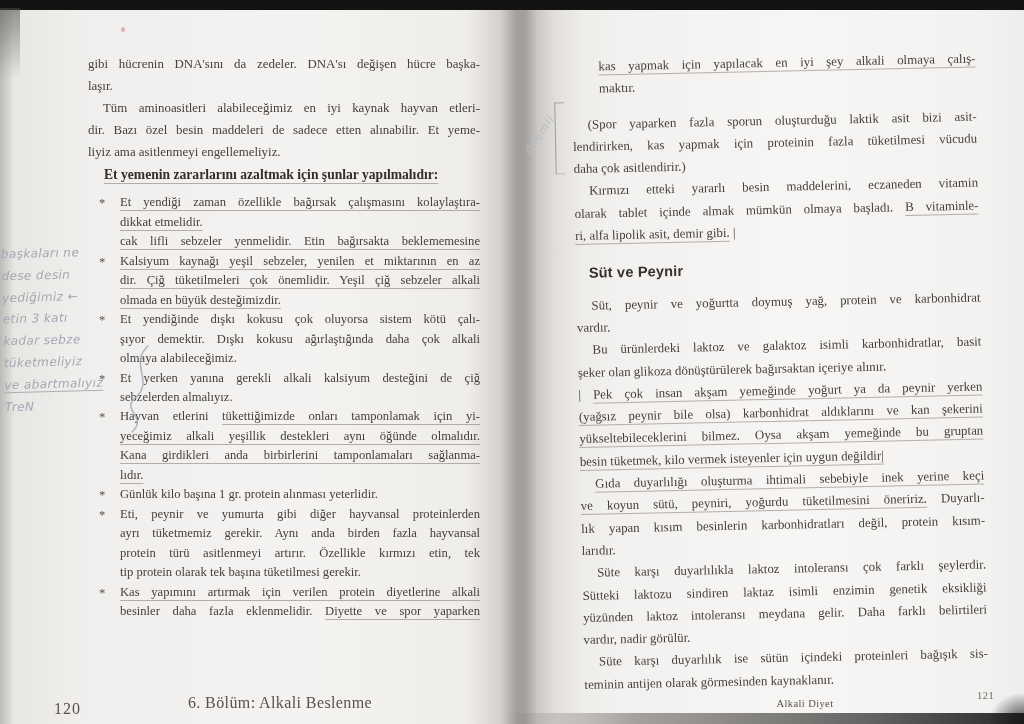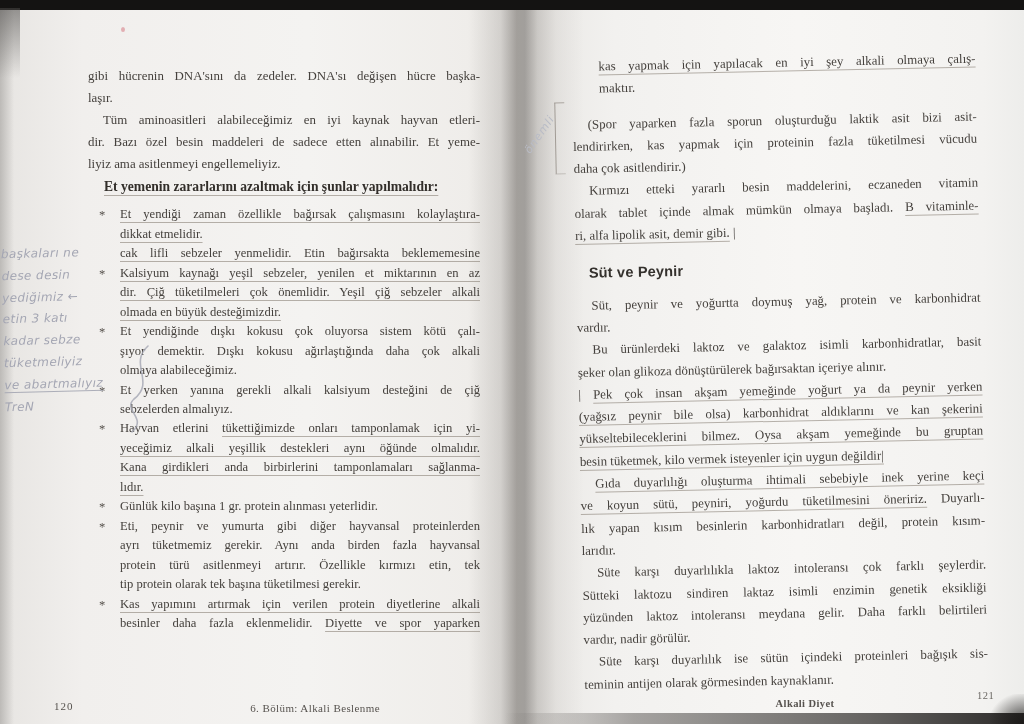--- a/index.html
+++ b/index.html
@@ -27,38 +27,38 @@
   .u, span.u{text-decoration:underline;text-decoration-color:rgba(128,118,108,0.55);
     text-decoration-thickness:1.1px;text-underline-offset:4px;}
   .i1{padding-left:15px;}
   .i2{padding-left:27px;}
   .gap{margin-top:13px;}
   .bh{font-weight:bold;color:#322e2a;padding-left:16px;margin-top:0;margin-bottom:8px;font-size:13.6px;}
   .sh{font-family:"Liberation Sans",sans-serif;font-weight:bold;font-size:14.5px;color:#34312d;
     margin:15px 0 10px;padding-left:13px;letter-spacing:0.2px;}
   .mark{position:absolute;left:-21px;top:1px;color:#55504b;}
 
-  .left-content{position:absolute;left:88px;top:66px;width:392px;z-index:2;}
+  .left-content{position:absolute;left:88px;top:54px;width:392px;z-index:2;}
   .lbody{font-size:12.9px;line-height:21.9px;}
   .lbullets{font-size:12.6px;line-height:19.45px;padding-left:32px;margin-top:3px;}
   .left-footer{position:absolute;left:0;top:694px;width:512px;height:20px;z-index:2;
-    font-size:11px;color:#56524e;}
+    font-size:16px;color:#56524e;}
   .lf-num{position:absolute;left:54px;top:6px;letter-spacing:1px;}
-  .lf-chapter{position:absolute;left:180px;top:8px;width:200px;text-align:right;letter-spacing:0.4px;}
+  .lf-chapter{position:absolute;left:180px;top:0;width:200px;text-align:center;letter-spacing:0.4px;}
 
   .right-content{position:absolute;left:578px;top:56px;width:404px;z-index:2;
     transform:rotate(-1.2deg);transform-origin:0 50%;}
   .rbody{font-size:12.9px;line-height:22.3px;}
   .bracket{position:absolute;left:-18px;top:46px;width:9px;height:70px;
     border-left:1.5px solid rgba(140,133,126,0.75);
     border-top:1.5px solid rgba(140,133,126,0.65);
     border-bottom:1.5px solid rgba(140,133,126,0.4);}
   .right-footer{position:absolute;left:545px;top:686px;width:470px;height:24px;z-index:2;
     font-size:10.5px;color:#56524e;}
-  .rf-section{position:absolute;left:200px;top:12px;width:120px;text-align:center;letter-spacing:0.4px;font-weight:bold;}
+  .rf-section{position:absolute;left:200px;top:12px;width:120px;text-align:center;letter-spacing:0.4px;}
   .rf-num{position:absolute;left:432px;top:4px;letter-spacing:0.5px;color:#6b6763;}
 
   .hand{position:absolute;left:3px;top:243px;width:96px;z-index:2;
     font-family:"DejaVu Sans",sans-serif;font-style:italic;font-size:12px;
     color:#a4a6b3;line-height:21.8px;transform:rotate(-1.5deg);letter-spacing:0.4px;}
   .hand .line{white-space:nowrap;}
   .hand .u, .hand span.u{text-decoration-color:rgba(164,166,179,0.9);text-underline-offset:3px;}
   .doodle{position:absolute;left:118px;top:344px;z-index:2;}
   .note-onemli{position:absolute;left:518px;top:128px;z-index:2;
     font-family:"DejaVu Sans",sans-serif;font-style:italic;font-size:11px;

